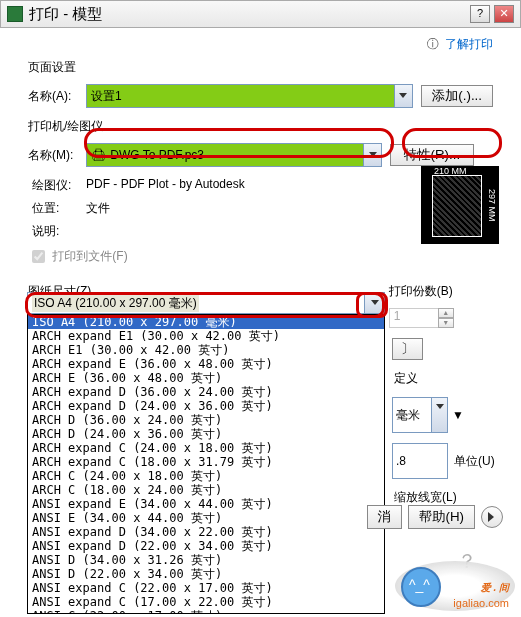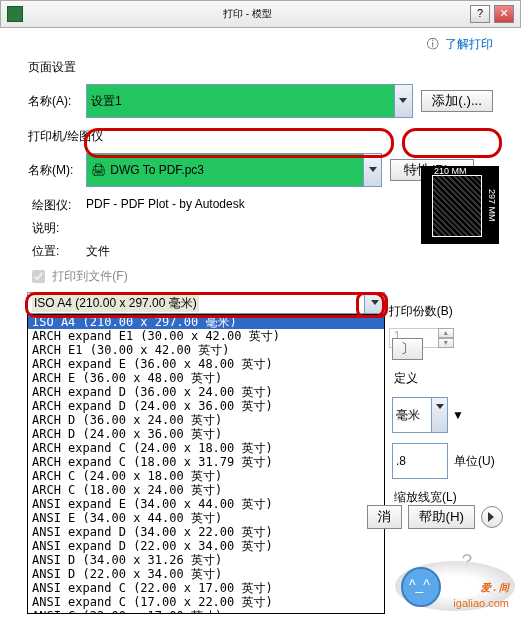--- a/index.html
+++ b/index.html
@@ -1,33 +1,33 @@
 <!DOCTYPE html>
 <html><head>
 <meta charset="utf-8">
 <style>
 * { box-sizing: border-box; margin: 0; padding: 0; }
 body { font-family: "Microsoft YaHei", SimSun, Arial, sans-serif; font-size: 12px; background: #fff; width: 521px; height: 617px; position: relative; overflow: hidden; }
 
 .titlebar { height: 28px; background: linear-gradient(#f8f8f8,#e8e8e8); border: 1px solid #aaa; display: flex; align-items: center; padding: 0 6px; }
 .titlebar .icon { width: 16px; height: 16px; background: #2a7a3a; border: 1px solid #1a5a2a; margin-right: 6px; }
-.titlebar .title { flex: 1; font-size: 10px; text-align: center; }
+.titlebar .title { flex: 1; font-size: 15px; }
 .titlebar .winbtn { width: 20px; height: 18px; border: 1px solid #888; background: linear-gradient(#fff,#ddd); margin-left: 4px; text-align: center; line-height: 14px; font-size: 11px; }
 .titlebar .winbtn.close { background: linear-gradient(#e88,#c44); color: #fff; }
 
 .dialog-body { padding: 8px 28px; }
 .info-link { text-align: right; margin-bottom: 6px; font-size: 12px; }
 .info-link .i { color: #555; margin-right: 3px; }
 .info-link a { color: #0066cc; text-decoration: none; }
 
 .section-label { font-size: 12px; margin: 6px 0 8px 0; }
 
 .row { display: flex; align-items: center; margin-bottom: 10px; }
 .row .lbl { width: 58px; }
-.combo { flex: 1; height: 34px; border: 1px solid #7a9ac0; background: #22c55e; display: flex; align-items: center; padding: 0 4px; position: relative; }
+.combo { flex: 1; height: 24px; border: 1px solid #7a9ac0; background: #84cc16; display: flex; align-items: center; padding: 0 4px; position: relative; }
 .combo .arrow { position: absolute; right: 0; top: 0; width: 18px; height: 100%; background: linear-gradient(#f0f4fa,#cfd9e8); border-left: 1px solid #7a9ac0; display: flex; align-items: center; justify-content: center; }
 .combo .arrow::after { content: ""; border: 4px solid transparent; border-top: 5px solid #333; margin-top: 3px; }
 .btn { height: 22px; padding: 0 10px; border: 1px solid #888; background: linear-gradient(#fdfdfd,#e6e6e6); margin-left: 8px; cursor: pointer; }
 
 .redoval { position: absolute; border: 3px solid #d00000; border-radius: 14px; pointer-events: none; }
 .red1 { left: 84px; top: 128px; width: 310px; height: 30px; }
 .red2 { left: 402px; top: 128px; width: 100px; height: 30px; }
 .red3 { left: 25px; top: 292px; width: 360px; height: 26px; border-radius: 10px; }
 .red4 { left: 356px; top: 292px; width: 32px; height: 26px; border-radius: 8px; }
 
@@ -117,26 +117,26 @@
     </div>
     <button class="btn" style="width:84px">特性(R)...</button>
   </div>
 
   <div class="field-rows">
     <div class="frow">
       <div class="flbl">绘图仪:</div>
       <div>PDF - PDF Plot - by Autodesk</div>
     </div>
     <div class="frow">
+      <div class="flbl">位置:</div>
+      <div>文件</div>
+    </div>
+    <div class="frow">
       <div class="flbl">说明:</div>
       <div></div>
-    </div>
-    <div class="frow">
-      <div class="flbl">位置:</div>
-      <div>文件</div>
     </div>
     <div class="check">
       <input type="checkbox" checked="" disabled="" style="">
       <span>打印到文件(F)</span>
     </div>
   </div>
 
   <div class="cols">
     <div class="colL">
       <div class="section-label">图纸尺寸(Z)</div>

